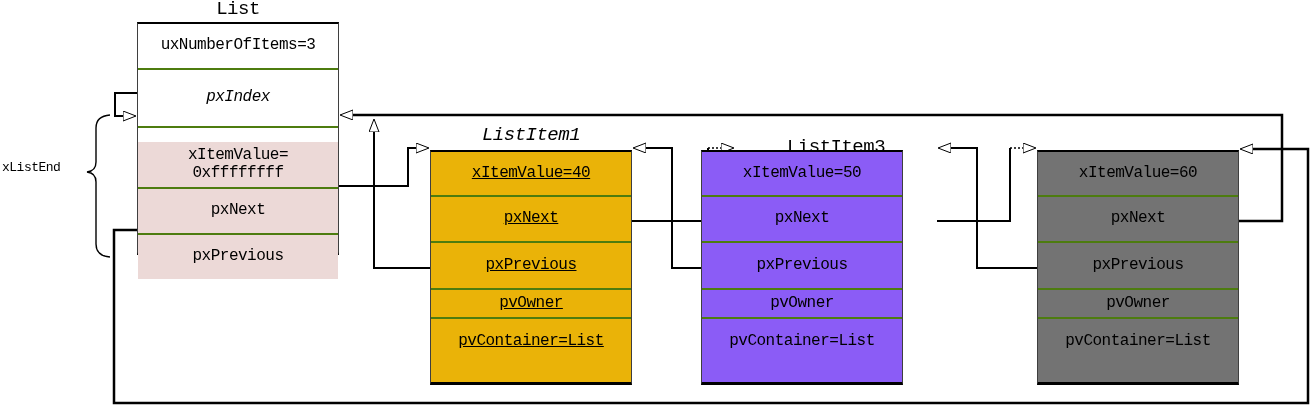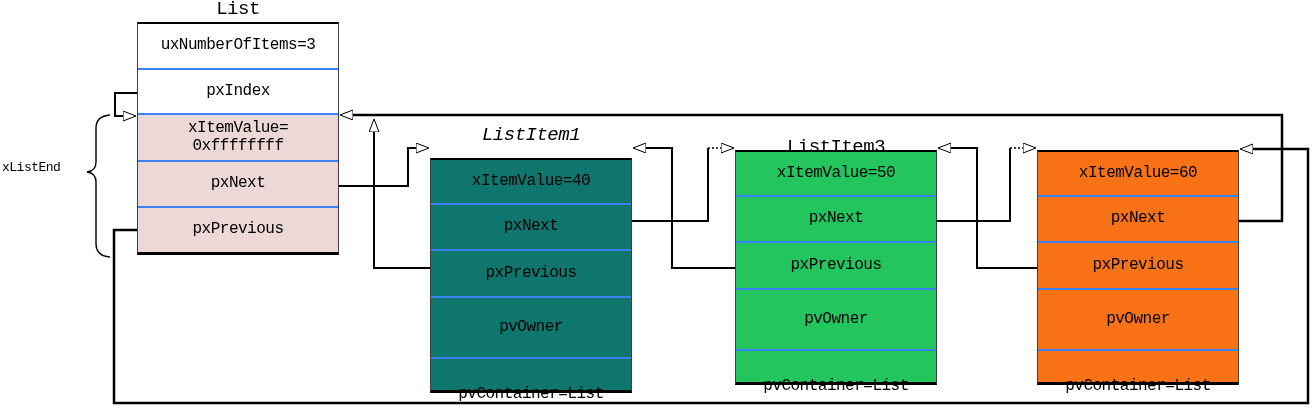--- a/index.html
+++ b/index.html
@@ -3,34 +3,34 @@
 <meta charset="utf-8">
 <style>
   html,body{margin:0;padding:0;background:#ffffff;}
   .stage{position:relative;width:1315px;height:410px;background:#fff;overflow:hidden;
          font-family:"Liberation Mono","DejaVu Sans Mono",monospace;color:#000;}
   .wires{position:absolute;left:0;top:0;width:1315px;height:410px;z-index:0;}
   .wires polyline,.wires line,.wires path{fill:none;stroke:#000;}
   .box{position:absolute;z-index:1;width:202px;box-sizing:border-box;
        border-left:1px solid #3f3f3f;border-right:1px solid #3f3f3f;
        border-top:2px solid #000;border-bottom:3px solid #000;background:#fff;}
-  .row{box-sizing:border-box;border-bottom:2px solid #3b82f6;display:flex;flex-direction:column;
+  .row{box-sizing:border-box;border-bottom:2px solid #4d7c0f;display:flex;flex-direction:column;
        align-items:center;justify-content:center;font-size:16px;line-height:1.12;
        letter-spacing:-0.5px;white-space:nowrap;}
   .row.last{border-bottom:none;}
   .btitle{position:absolute;z-index:1;width:202px;text-align:center;font-size:19px;
           letter-spacing:-0.5px;line-height:18px;}
   .side-label{position:absolute;z-index:1;left:2px;top:160px;width:84px;
           font-size:13px;letter-spacing:-0.5px;}
   
-  .list-box .r1{height:46px;} .list-box .r2{height:45px;} .list-box .r3{height:47px;}
+  .list-box .r1{height:46px;} .list-box .r2{height:58px;font-style:italic;} .list-box .r3{height:47px;}
   .list-box .r4{height:46px;} .list-box .r5{height:44px;}
   
   .item-box .r1{height:45px;} .item-box .r2{height:46px;} .item-box .r3{height:47px;}
-  .item-box .r4{height:61px;} .item-box .r5{height:45px;justify-content:flex-end;}
+  .item-box .r4{height:29px;} .item-box .r5{height:45px;}
 </style>
 </head>
 <body>
 
 <div class="stage">
 
   <svg class="wires" viewBox="0 0 1315 410">
     <defs>
       <marker id="ah" markerUnits="userSpaceOnUse" markerWidth="18" markerHeight="16" refX="0" refY="5" orient="auto">
         <path d="M0,0 L13,5 L0,10 Z" fill="#000" stroke="none"></path>
@@ -63,72 +63,72 @@
   <div class="side-label">xListEnd</div>
 
   <div class="btitle" style="left:137px;top:0px;">List</div>
   <div class="box list-box" style="left:137px;top:22px;height:233px;">
     <div class="row r1">
       <span>uxNumberOfItems=3</span>
     </div>
     <div class="row r2">
       <span>pxIndex</span>
     </div>
-    <div class="row r3" style="background-color: rgb(236, 217, 215);">
+    <div class="row r3" style="background-color: rgb(236, 217, 215); margin-top: 14px;">
       <span>xItemValue=</span>
       <span>0xffffffff</span>
     </div>
     <div class="row r4" style="background-color: rgb(236, 217, 215);">
       <span>pxNext</span>
     </div>
     <div class="row r5 last" style="background-color: rgb(236, 217, 215);">
       <span>pxPrevious</span>
     </div>
   </div>
 
   <div class="btitle" style="left:430px;top:126px;font-style:italic;">ListItem1</div>
-  <div class="box item-box" style="left: 430px; top: 158px; height: 235px; background-color: #0f766e;">
+  <div class="box item-box" style="left: 430px; top: 150px; height: 235px; background-color: #eab308; text-decoration: underline;">
     <div class="row r1">
       <span>xItemValue=40</span>
     </div>
     <div class="row r2">
       <span>pxNext</span>
     </div>
     <div class="row r3">
       <span>pxPrevious</span>
     </div>
     <div class="row r4">
       <span>pvOwner</span>
     </div>
     <div class="row r5 last">
       <span>pvContainer=List</span>
     </div>
   </div>
 
   <div class="btitle" style="left:735px;top:126px;margin-top:12px;">ListItem3</div>
-  <div class="box item-box" style="left: 735px; top: 150px; height: 235px; background-color: #22c55e;">
+  <div class="box item-box" style="left: 701px; top: 150px; height: 235px; background-color: #8b5cf6;">
     <div class="row r1">
       <span>xItemValue=50</span>
     </div>
     <div class="row r2">
       <span>pxNext</span>
     </div>
     <div class="row r3">
       <span>pxPrevious</span>
     </div>
     <div class="row r4">
       <span>pvOwner</span>
     </div>
     <div class="row r5 last">
       <span>pvContainer=List</span>
     </div>
   </div>
 
   <div class="btitle" style="left:1037px;top:126px;margin-top:43px;">ListItem2</div>
-  <div class="box item-box" style="left: 1037px; top: 150px; height: 235px; background-color: #f97316;">
+  <div class="box item-box" style="left: 1037px; top: 150px; height: 235px; background-color: #737373;">
     <div class="row r1">
       <span>xItemValue=60</span>
     </div>
     <div class="row r2">
       <span>pxNext</span>
     </div>
     <div class="row r3">
       <span>pxPrevious</span>
     </div>
     <div class="row r4">

